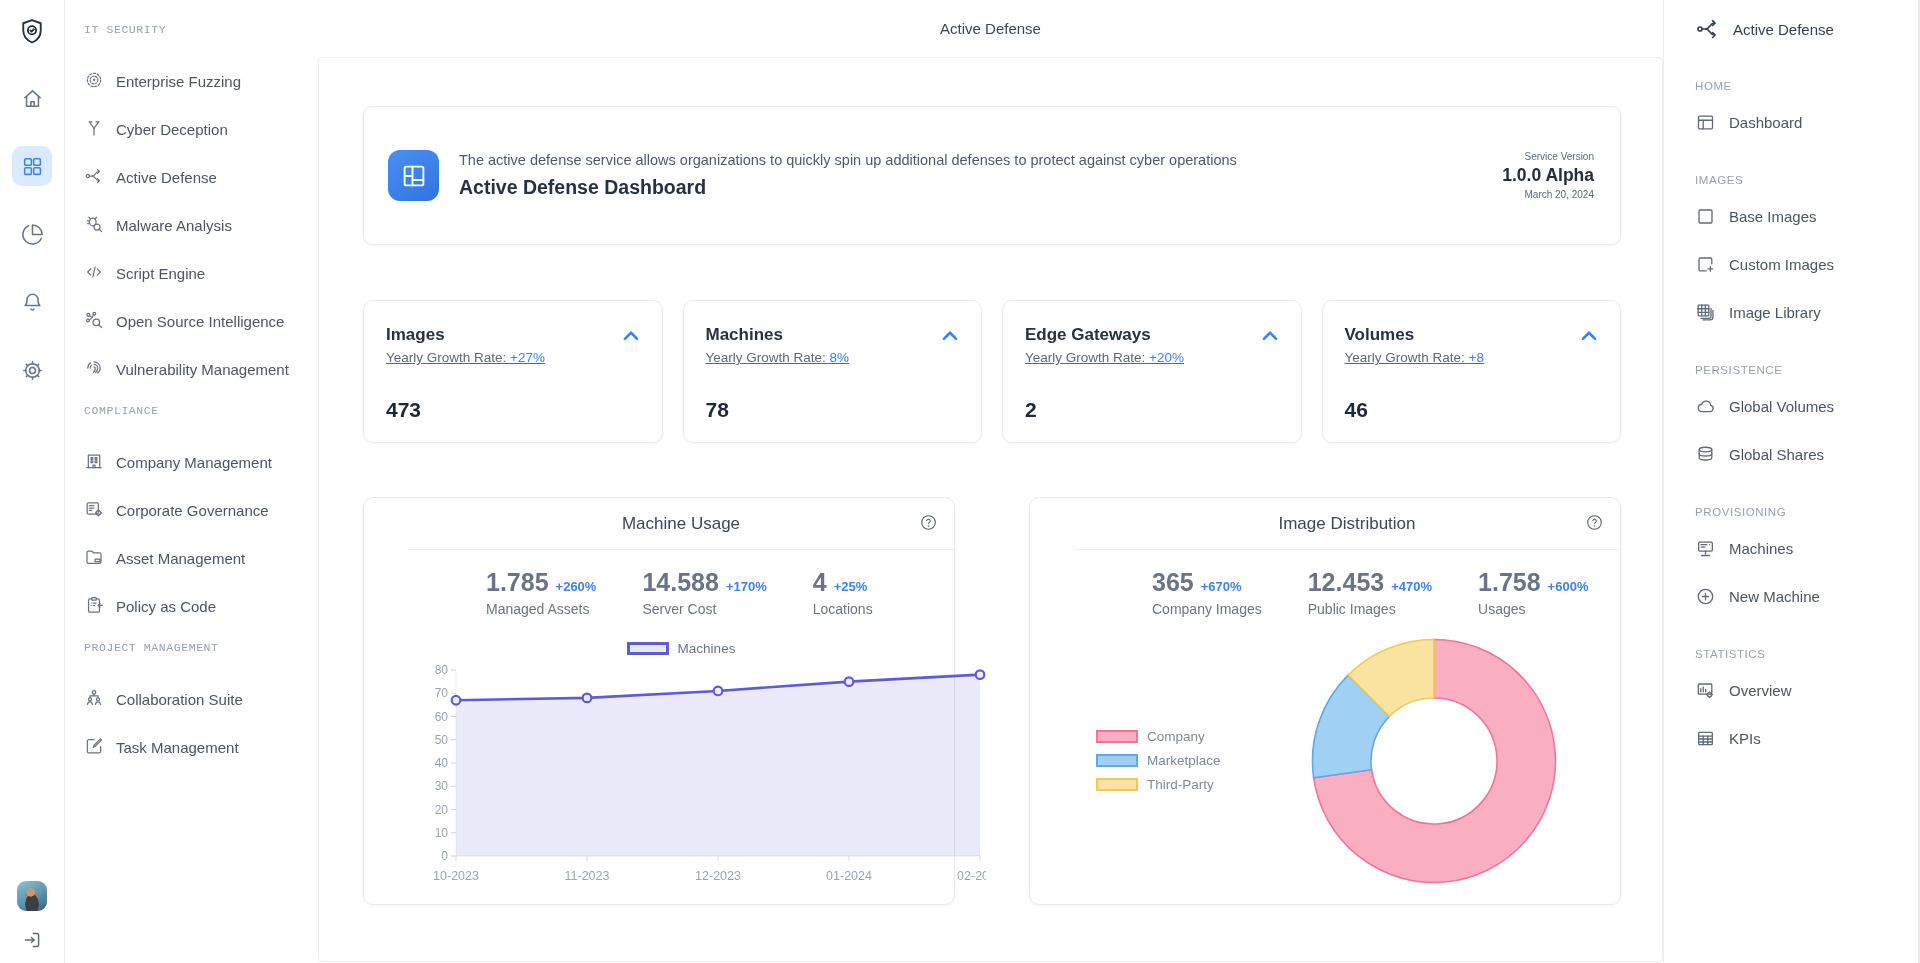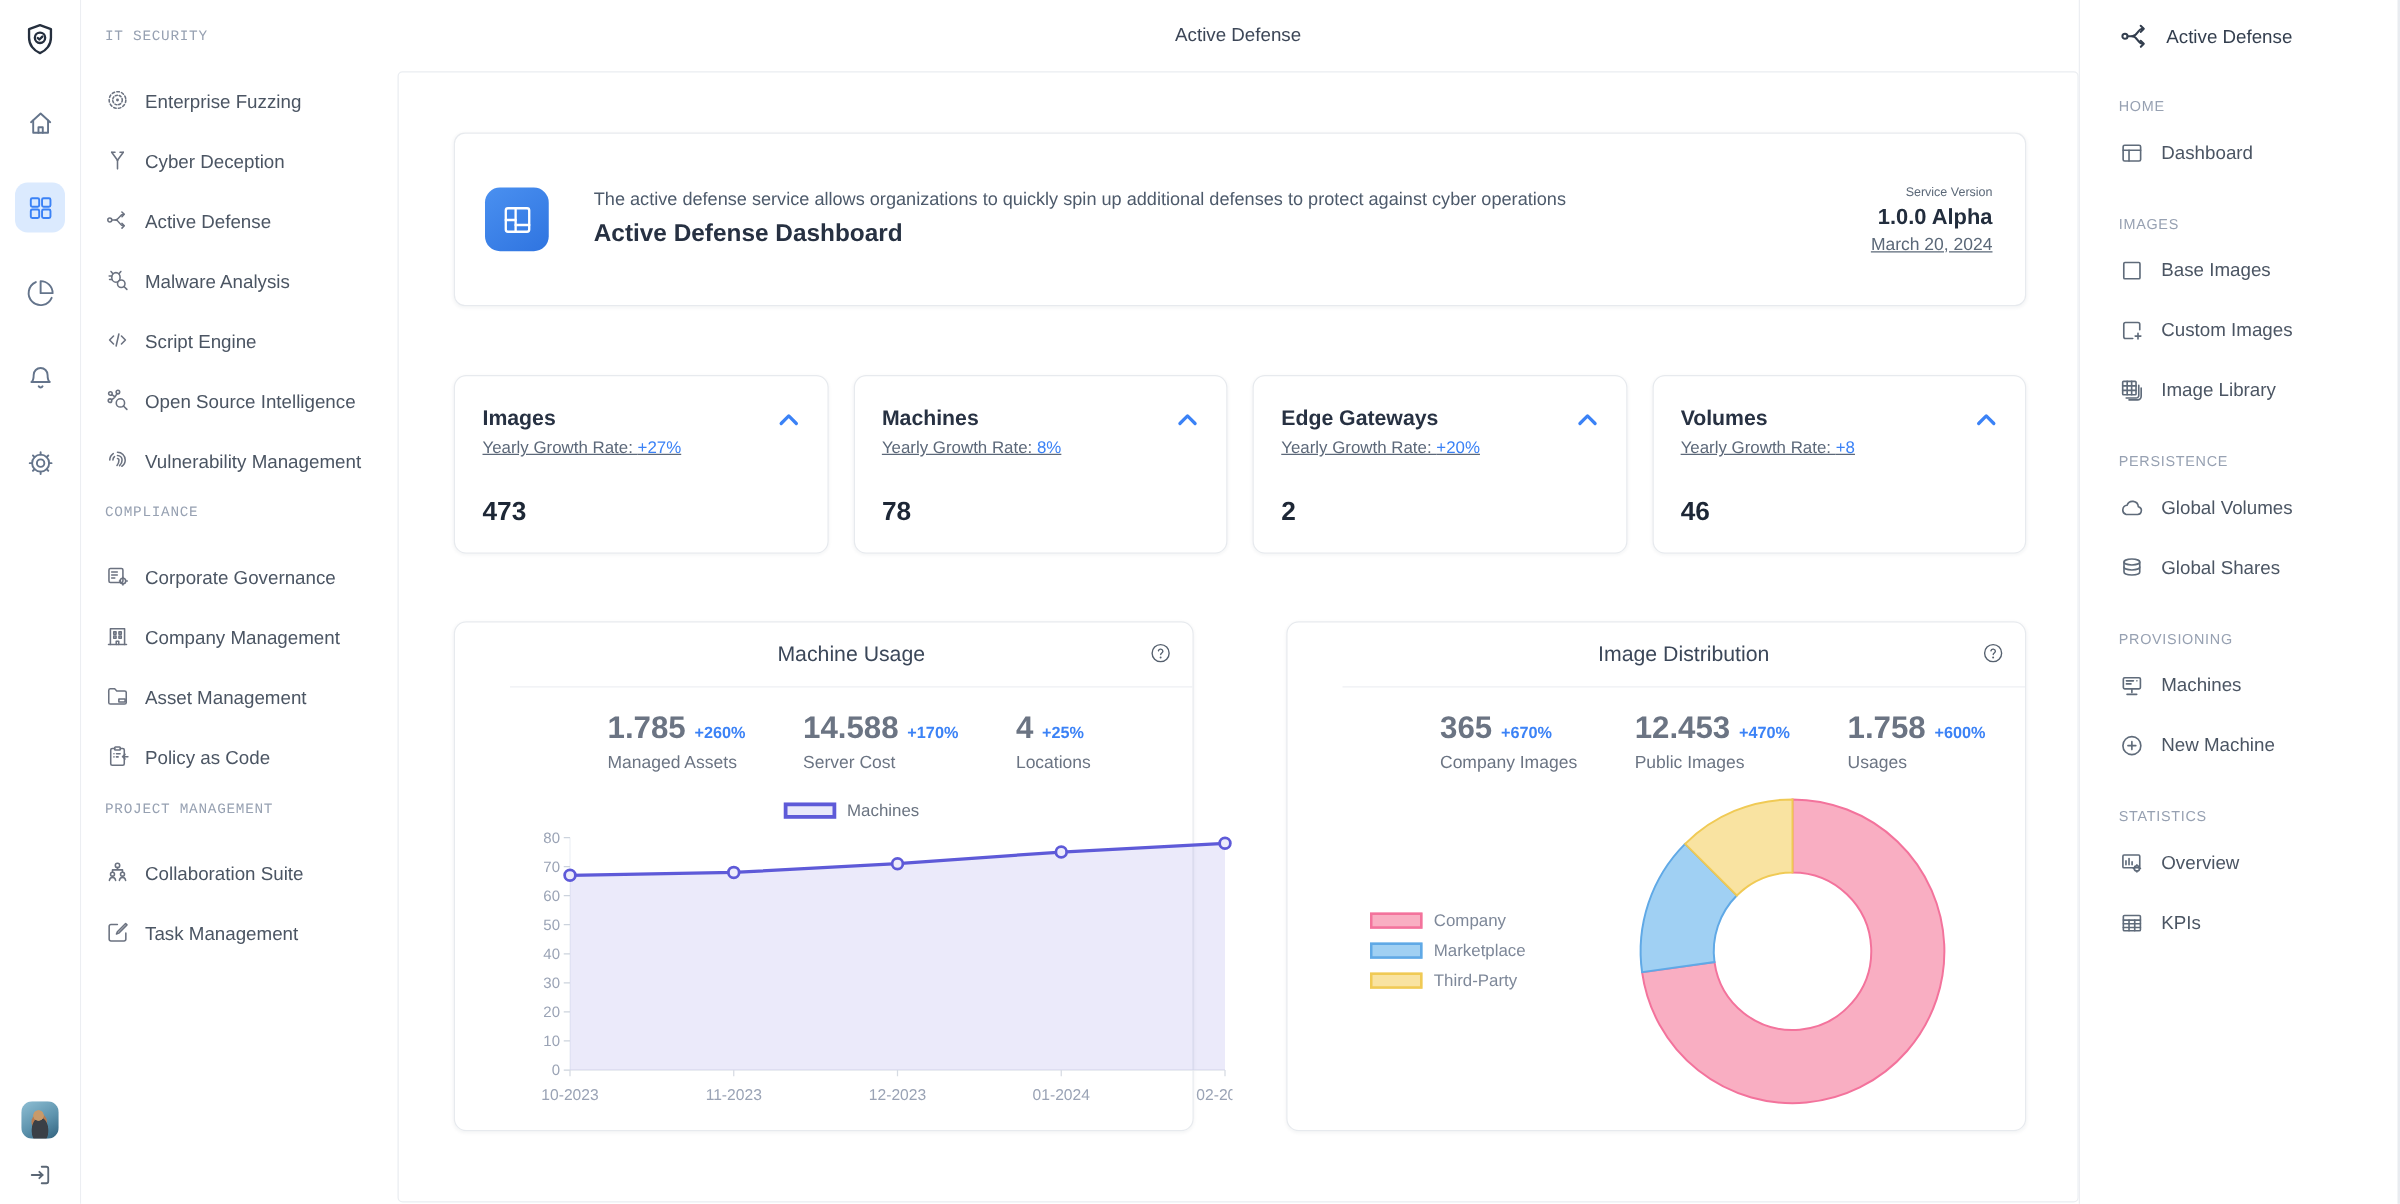--- a/index.html
+++ b/index.html
@@ -33,30 +33,30 @@
 
   
   .main{position:absolute;left:318px;top:0;bottom:0;width:1345px;}
   .main-header{height:57px;display:flex;align-items:center;justify-content:center;}
   .page-title{font-size:15px;color:#3c4657;}
   .panel{position:absolute;top:57px;left:0;right:0;bottom:1px;background:#fff;
     border:1px solid #eaedf1;border-radius:4px;padding:48px 41px 0 44px;overflow:hidden;}
 
   
   .info-card{height:139px;border:1px solid #e7eaee;border-radius:9px;
-    box-shadow:0 1px 3px rgba(20,30,50,.05);display:flex;align-items:center;padding:0 26px 0 24px;gap:16px;}
+    box-shadow:0 1px 3px rgba(20,30,50,.05);display:flex;align-items:center;padding:0 26px 0 24px;}
   .info-icon{width:51px;height:51px;border-radius:12px;flex:0 0 auto;color:#fff;
     background:linear-gradient(145deg,#4a90f0,#2f74e0);display:flex;align-items:center;justify-content:center;}
   .info-text{margin-left:20px;flex:1;}
   .info-desc{font-size:14.5px;color:#4d5a6b;margin-bottom:8px;}
   .info-title{font-size:19.5px;font-weight:700;color:#273142;}
   .info-version{text-align:right;}
   .v-label{font-size:10px;color:#5b6878;}
   .v-value{font-size:17.5px;font-weight:700;color:#222d3d;margin:3px 0;}
-  .v-date{font-size:14px;color:#5b6878;text-decoration:underline;}
+  .v-date{font-size:10px;color:#5b6878;}
 
   
   .stat-row{margin-top:55px;display:grid;grid-template-columns:repeat(4,1fr);gap:20px;}
   .stat-card{height:143px;border:1px solid #e7eaee;border-radius:10px;box-shadow:0 1px 3px rgba(20,30,50,.05);
     padding:24px 22px 20px;position:relative;display:flex;flex-direction:column;}
   .sc-title{font-size:17px;font-weight:700;color:#273142;}
   .sc-sub{font-size:13.5px;color:#5c6879;margin-top:5px;text-decoration:underline;}
   .sc-sub b{color:#3b82f6;font-weight:400;}
   .sc-value{font-size:21px;font-weight:700;color:#1d2736;margin-top:auto;}
   .sc-chevron{position:absolute;top:22px;right:18px;color:#3b82f6;cursor:pointer;}
@@ -239,38 +239,38 @@
           </svg>
         </span>
         <span class="lb">Vulnerability Management</span>
       </div>
     </div>
     <div class="side-section">
       <h3>COMPLIANCE</h3>
       <div class="side-item">
         <span class="ic">
           <svg viewBox="0 0 24 24" width="20" height="20" fill="none" stroke="currentColor" stroke-width="1.5" stroke-linecap="round" stroke-linejoin="round">
+            <path d="M5.2 20V4.8h13.6V20"></path>
+            <path d="M3.4 20h17.2"></path>
+            <path d="M8.4 7.8h2.2V10H8.4zM13.4 7.8h2.2V10h-2.2zM8.4 11.8h2.2V14H8.4zM13.4 11.8h2.2V14h-2.2z"></path>
+            <path d="M10.8 20v-3.2h2.4V20"></path>
+          </svg>
+        </span>
+        <span class="lb">Company Management</span>
+      </div>
+      <div class="side-item">
+        <span class="ic">
+          <svg viewBox="0 0 24 24" width="20" height="20" fill="none" stroke="currentColor" stroke-width="1.5" stroke-linecap="round" stroke-linejoin="round">
             <rect x="3.8" y="4.6" width="13.4" height="13.4" rx="1.4"></rect>
             <path d="M6.4 8h5.4M6.4 10.8h5.4M6.4 13.6h3"></path>
             <circle cx="17.2" cy="16.6" r="2.7"></circle>
             <path d="M17.2 12.9v1M17.2 19.3v1M20.4 16.6h1M13.9 16.6h1"></path>
           </svg>
         </span>
         <span class="lb">Corporate Governance</span>
-      </div>
-      <div class="side-item">
-        <span class="ic">
-          <svg viewBox="0 0 24 24" width="20" height="20" fill="none" stroke="currentColor" stroke-width="1.5" stroke-linecap="round" stroke-linejoin="round">
-            <path d="M5.2 20V4.8h13.6V20"></path>
-            <path d="M3.4 20h17.2"></path>
-            <path d="M8.4 7.8h2.2V10H8.4zM13.4 7.8h2.2V10h-2.2zM8.4 11.8h2.2V14H8.4zM13.4 11.8h2.2V14h-2.2z"></path>
-            <path d="M10.8 20v-3.2h2.4V20"></path>
-          </svg>
-        </span>
-        <span class="lb">Company Management</span>
       </div>
       <div class="side-item">
         <span class="ic">
           <svg viewBox="0 0 24 24" width="20" height="20" fill="none" stroke="currentColor" stroke-width="1.5" stroke-linecap="round" stroke-linejoin="round">
             <path d="M3.6 17.9V6.4A1.6 1.6 0 0 1 5.2 4.8h4.1l2 2.1h7.5a1.6 1.6 0 0 1 1.6 1.6v9.4a1.6 1.6 0 0 1-1.6 1.6H5.2a1.6 1.6 0 0 1-1.6-1.6z"></path>
             <path d="M13.3 14.6h6v3h-6z"></path>
           </svg>
         </span>
         <span class="lb">Asset Management</span>
       </div>

